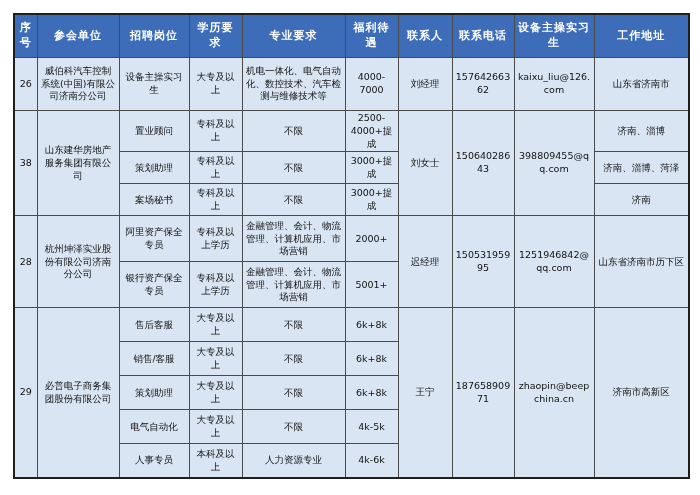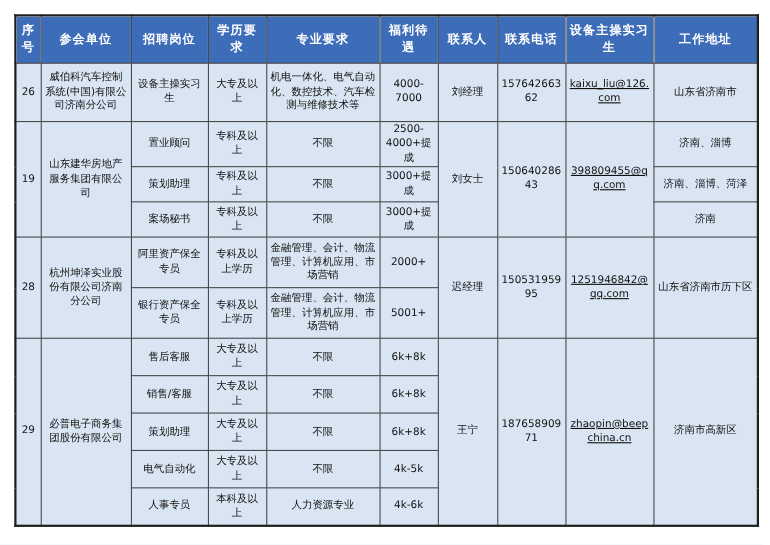--- a/index.html
+++ b/index.html
@@ -42,21 +42,20 @@
     font-weight: bold;
     height: 40px;
     letter-spacing: 1px;
   }
   td.num-cell { font-size: 9px; margin-top: 33px; }
   td.phone-cell { font-size: 9px; letter-spacing: 0; margin-top: 45px; }
   td.email-cell {
     font-size: 8.5px;
     word-break: break-all;
     padding: 1px 2px;
-    text-decoration: underline;
   }
   tr.h-g0 { height: 53px; }
   tr.h-g1 { height: 32px; }
   tr.h-g2 { height: 46px; }
   tr.h-g3 { height: 34px; }
 </style>
 </head>
 <body>
 
 <div class="page">
@@ -96,21 +95,21 @@
         <td>大专及以上</td>
         <td>机电一体化、电气自动化、数控技术、汽车检测与维修技术等</td>
         <td>4000-7000</td>
         <td>刘经理</td>
         <td class="phone-cell">15764266362</td>
         <td class="email-cell">kaixu_liu@126.com</td>
         <td>山东省济南市</td>
       </tr>
 
       <tr class="h-g1">
-        <td class="num-cell" rowspan="3">19</td>
+        <td class="num-cell" rowspan="3">38</td>
         <td rowspan="3">山东建华房地产服务集团有限公司</td>
         <td>置业顾问</td>
         <td>专科及以上</td>
         <td>不限</td>
         <td>2500-4000+提成</td>
         <td rowspan="3">刘女士</td>
         <td class="phone-cell" rowspan="3">15064028643</td>
         <td class="email-cell" rowspan="3">398809455@qq.com</td>
         <td>济南、淄博</td>
       </tr>

